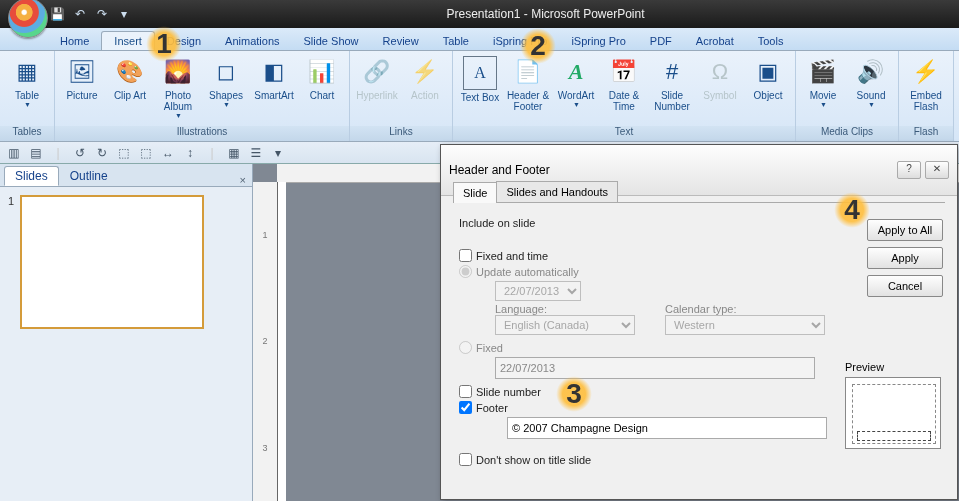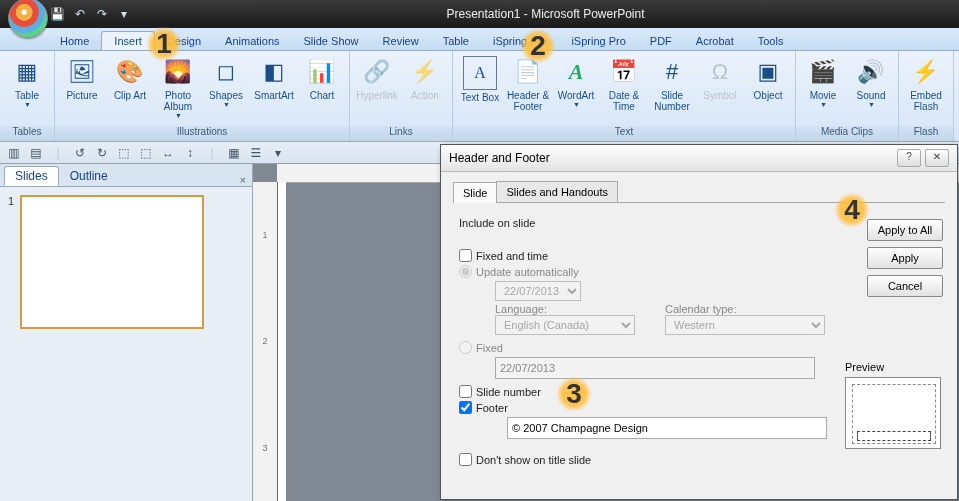--- a/index.html
+++ b/index.html
@@ -31,21 +31,21 @@
 .thumbs{flex:1;background:#e7eef6;padding:8px}
 .thumb{display:flex;gap:6px}
 .thumb .n{font-size:11px;color:#333}
 .thumb .sl{width:180px;height:130px;border:2px solid #d49b3a;background:#fff}
 .editor{flex:1;background:#808893;position:relative}
 .rulerH{position:absolute;top:0;left:24px;right:0;height:18px;background:#f2f2f2;border-bottom:1px solid #aaa}
 .rulerV{position:absolute;top:18px;left:0;width:24px;bottom:0;background:#f2f2f2;border-right:1px solid #aaa;font-size:9px;color:#777;display:flex;flex-direction:column;justify-content:space-around;align-items:center}
 .rulerV span{transform:rotate(0)}
 .cutoff{position:absolute;top:18px;left:24px;bottom:0;width:8px;background:#fff;border-left:1px solid #666}
 .dialog{position:absolute;top:144px;left:440px;width:516px;height:354px;background:#f0f0f0;border:1px solid #555;box-shadow:2px 2px 6px rgba(0,0,0,.3);z-index:30}
-.dlg-title{height:26px;background:linear-gradient(#fdfdfd,#e4e4e4);border-bottom:1px solid #bbb;display:flex;align-items:center;padding:0 8px;font-size:12px}
+.dlg-title{height:26px;background:linear-gradient(#fdfdfd,#e4e4e4);border-bottom:1px solid #bbb;display:flex;align-items:center;padding:12px 8px;font-size:12px}
 .dlg-title .sp{flex:1}
 .dlg-title .wbtn{width:22px;height:16px;border:1px solid #aaa;background:linear-gradient(#fefefe,#ddd);margin-left:4px;text-align:center;font-size:10px;line-height:14px;color:#444;border-radius:2px}
 .dlg-body{position:absolute;top:26px;left:0;right:0;bottom:0;padding:10px 12px}
 .dlg-tabs{display:flex;border-bottom:1px solid #aaa}
 .dlg-tab{padding:4px 9px;border:1px solid #aaa;border-bottom:none;background:#e8e8e8;font-size:11px;margin-right:-1px}
 .dlg-tab.active{background:#f9f9f9;position:relative;top:1px}
 .form{position:absolute;top:46px;left:18px;width:360px;font-size:11px;color:#222}
 .form label{display:flex;align-items:center;gap:4px;margin:3px 0}
 .form input[type=checkbox],.form input[type=radio]{margin:0}
 .ind1{margin-left:18px}.ind2{margin-left:48px}.ind3{margin-left:36px}

